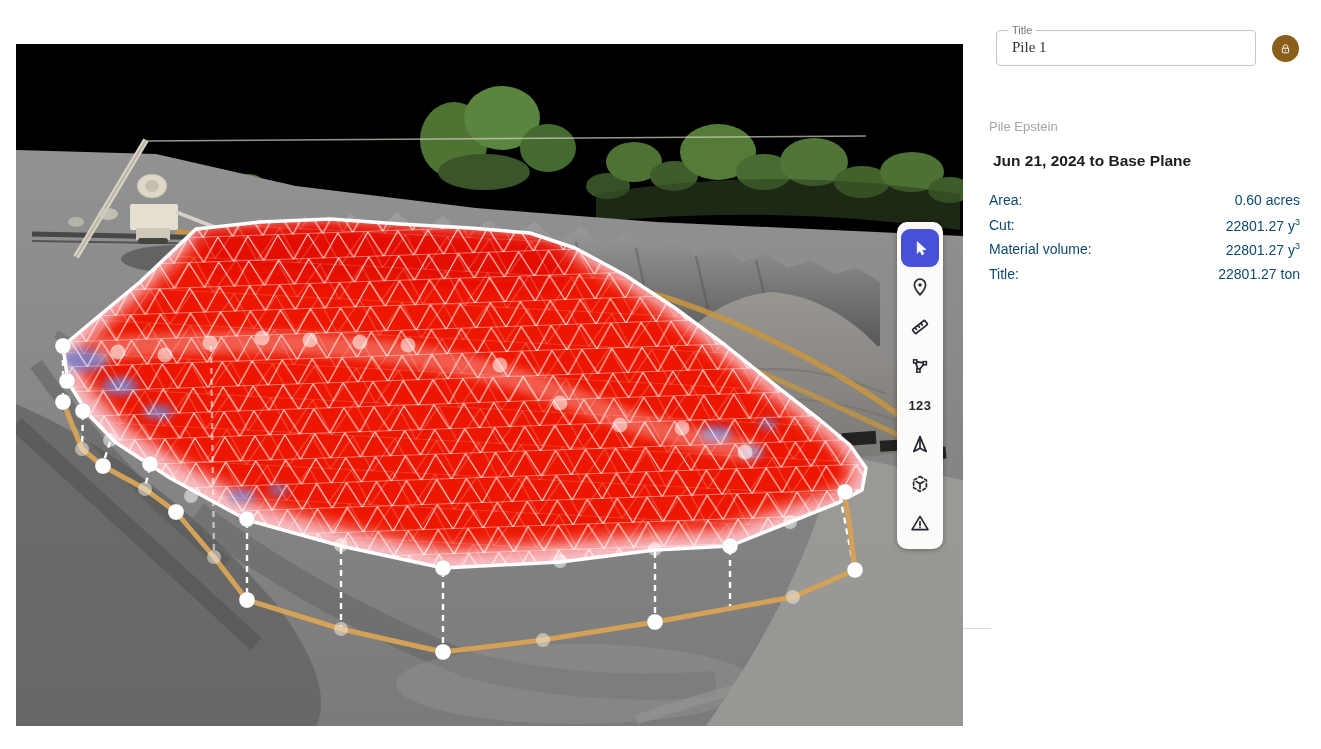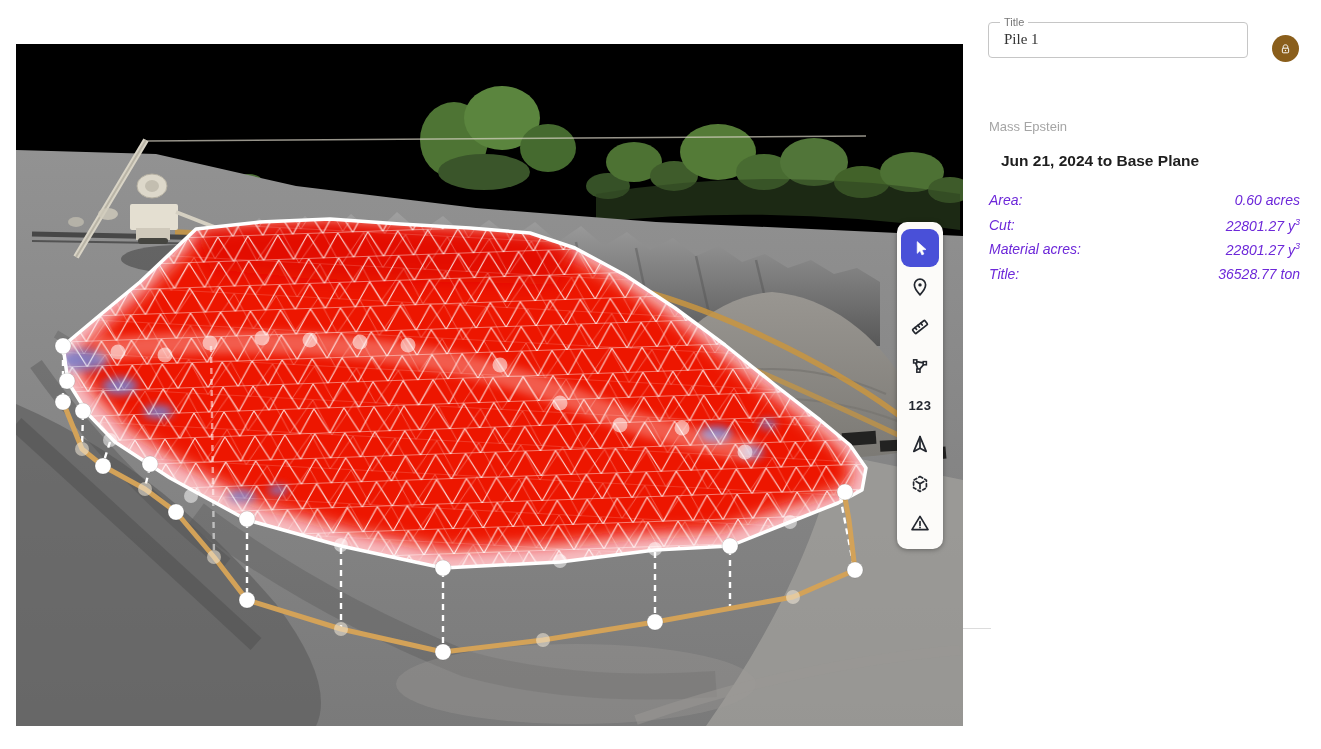--- a/index.html
+++ b/index.html
@@ -15,32 +15,32 @@
             border-radius:10px;box-shadow:0 1px 5px rgba(0,0,0,.35);
             display:flex;flex-direction:column;align-items:center;justify-content:space-between;
             padding:7px 0;box-sizing:border-box;z-index:5;}
   .tool{width:38px;height:38px;display:flex;align-items:center;justify-content:center;cursor:pointer;}
   .tool.active{border-radius:9px;}
   .tool svg{display:block;}
   .count-label{font-size:13px;font-weight:bold;color:#23272f;letter-spacing:.5px;}
 
   
   .panel{position:absolute;left:973px;top:0;width:348px;height:749px;background:#fff;}
-  .title-fieldset{position:absolute;left:15px;top:17px;width:260px;height:41px;margin:0;
+  .title-fieldset{position:absolute;left:15px;top:17px;width:260px;height:41px;margin:8px;
                   border:1px solid #c6c6c6;border-radius:4px;padding:0 0 0 13px;box-sizing:border-box;}
   .title-fieldset legend{font-size:11px;color:#787878;padding:0 4px;margin-left:-2px;line-height:11px;}
   .title-input{border:none;outline:none;width:220px;font-family:Liberation Serif, serif;
                font-size:15px;color:#333;margin-top:2px;background:transparent;}
   .lock-btn{position:absolute;left:299px;top:35px;width:27px;height:27px;border-radius:50%;
             display:flex;align-items:center;justify-content:center;cursor:pointer;border:none;}
   .author{position:absolute;left:16px;top:119px;font-size:13px;color:#a5a5a5;}
-  .heading{position:absolute;left:28px;top:152px;font-size:15.5px;font-weight:bold;color:#1e1e1e;}
+  .heading{position:absolute;left:20px;top:152px;font-size:15.5px;font-weight:bold;color:#1e1e1e;}
   .measurements{position:absolute;left:16px;top:188px;width:311px;}
   .mrow{display:flex;justify-content:space-between;height:24.6px;align-items:center;
-        font-size:14px;color:#6d28d9;font-style:italic;}
+        font-size:14px;color:#0c4a6e;}
   .mrow sup{font-size:9px;}
   .panel-divider{position:absolute;left:963px;top:628px;width:28px;height:1px;background:#dcdcdc;}
 </style>
 </head>
 <body>
 
 <div class="viewport">
   <svg width="947" height="682" viewBox="0 0 947 682">
     <defs>
       <linearGradient id="groundG" x1="0" y1="0" x2="0" y2="1">
@@ -307,34 +307,34 @@
     <legend>Title</legend>
     <input class="title-input" type="text" value="Pile 1" style="">
   </fieldset>
   <button class="lock-btn" id="lockBtn" style="background: rgb(138, 94, 27);">
     <svg width="26" height="26" viewBox="0 0 26 26">
       <path d="M9,12 V9.2 C9,7.2 10.6,5.8 13,5.8 C15.4,5.8 17,7.2 17,9.2 V12" fill="none" stroke="#fff" stroke-width="1.7"></path>
       <rect x="7.6" y="11.6" width="10.8" height="8" rx="1.6" fill="none" stroke="#fff" stroke-width="1.7"></rect>
       <circle cx="13" cy="15.6" r="1.15" fill="#fff"></circle>
     </svg>
   </button>
-  <div class="author">Mass Epstein</div>
+  <div class="author">Pile Epstein</div>
   <div class="heading">Jun 21, 2024 to Base Plane</div>
   <div class="measurements" id="mlist">
       <div class="mrow">
         <span>Area:</span>
         <span>0.60 acres</span>
       </div>
       <div class="mrow">
         <span>Cut:</span>
         <span>22801.27 y<sup>3</sup></span>
       </div>
       <div class="mrow">
-        <span>Material acres:</span>
+        <span>Material volume:</span>
         <span>22801.27 y<sup>3</sup></span>
       </div>
       <div class="mrow">
         <span>Title:</span>
-        <span>36528.77 ton</span>
+        <span>22801.27 ton</span>
       </div>
     </div>
 </div>
 <div class="panel-divider"></div>
 
 </body></html>

